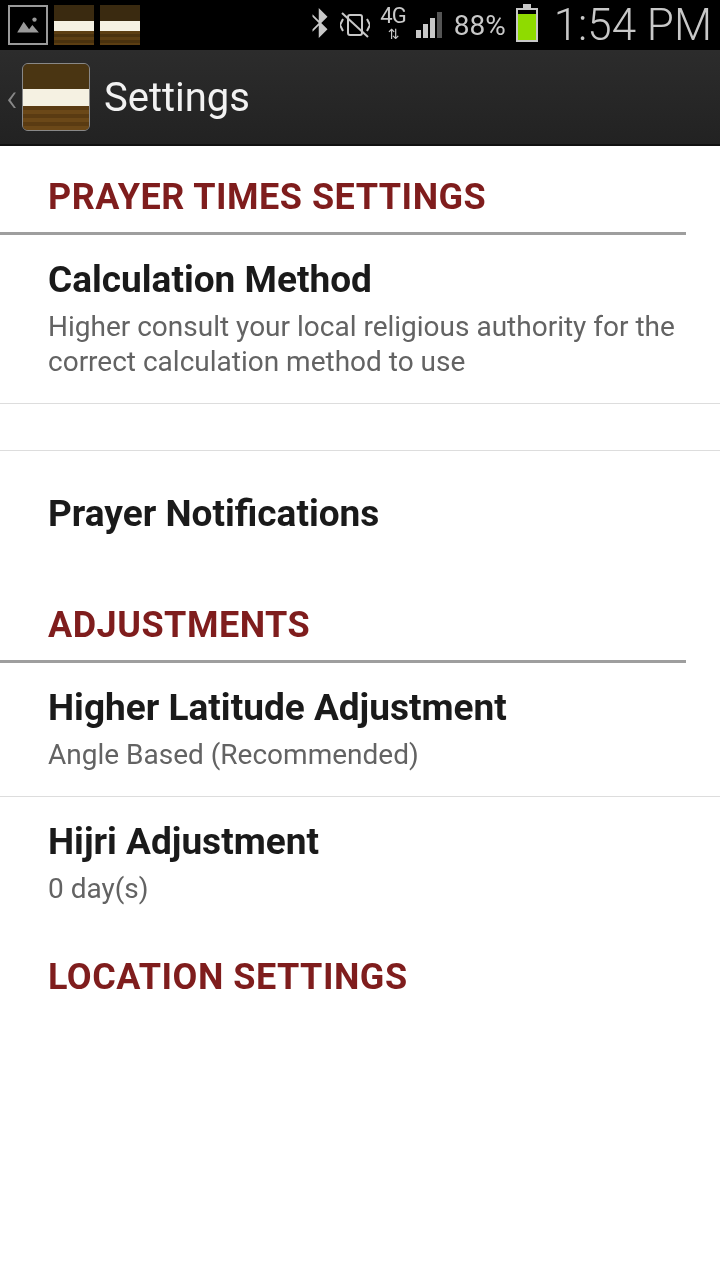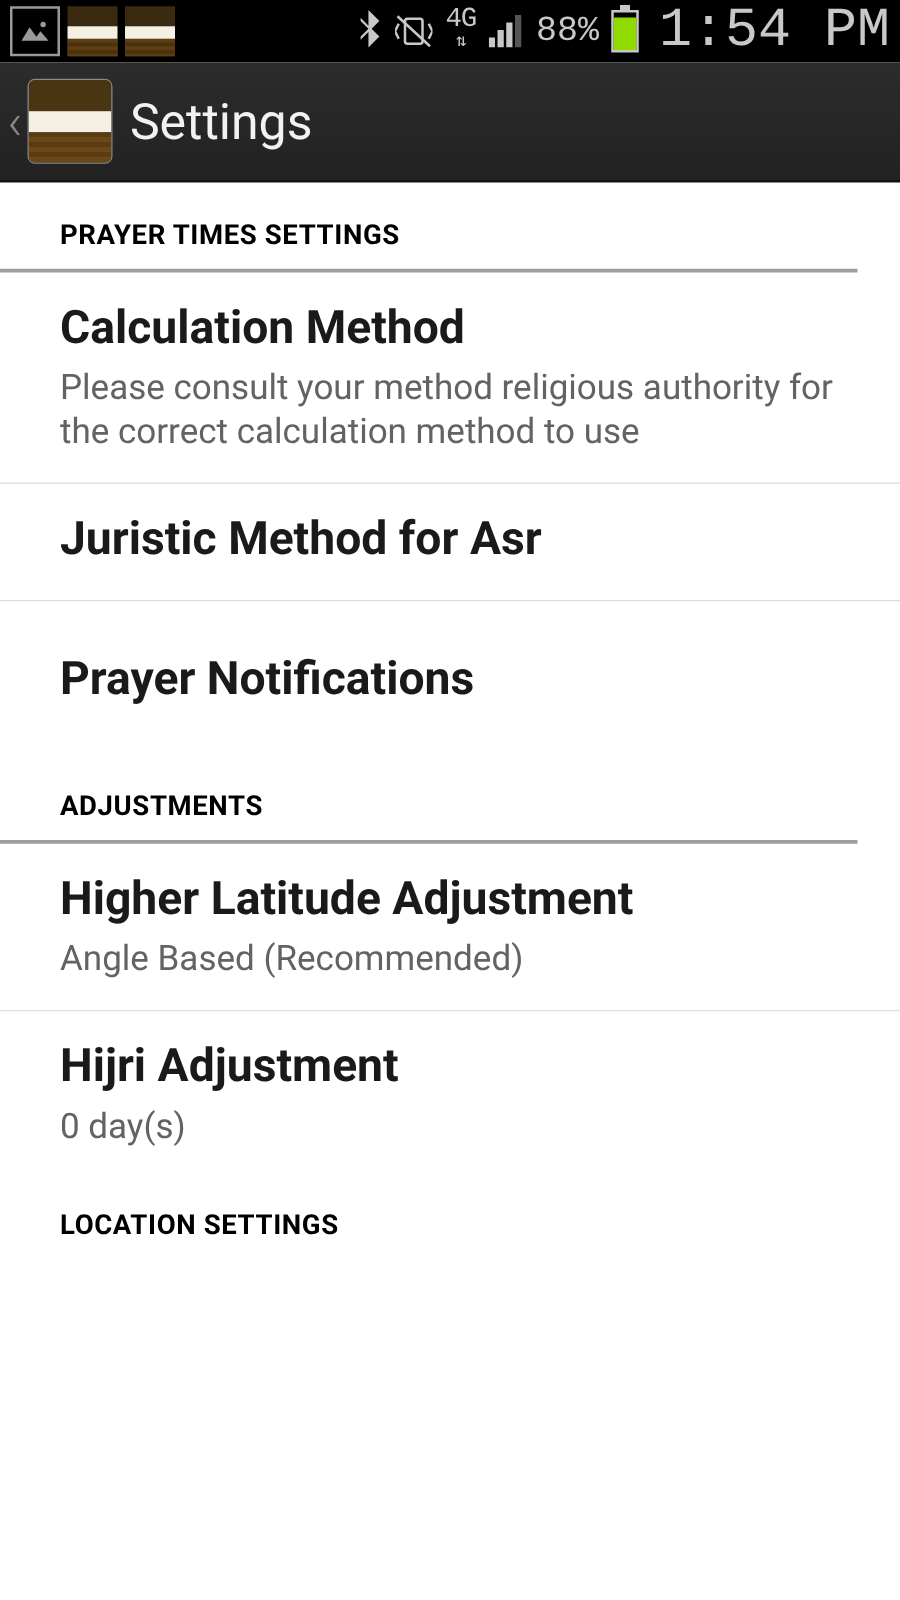--- a/index.html
+++ b/index.html
@@ -1,20 +1,20 @@
 <!DOCTYPE html>
 <html><head>
 <meta charset="utf-8">
 <style>
   * { box-sizing: border-box; margin: 0; padding: 0; }
   html, body { width: 720px; height: 1280px; font-family: "Roboto", "Helvetica Neue", Arial, sans-serif; background: #fff; color: #1a1a1a; }
   
   .status-bar { height: 50px; background: #000; display: flex; align-items: center; color: #c8c8c8; font-size: 28px; padding: 0 8px; }
   .status-left { display: flex; gap: 6px; }
-  .status-right { margin-left: auto; display: flex; align-items: center; gap: 10px; font-family: Liberation Mono, monospace; }
+  .status-right { margin-left: auto; display: flex; align-items: center; gap: 10px; }
   .notif-icon { width: 40px; height: 40px; border: 2px solid #9a9a9a; display: flex; align-items: center; justify-content: center; }
   .notif-icon svg { width: 26px; height: 20px; }
   .kaaba-mini { width: 40px; height: 40px; display: flex; flex-direction: column; }
   .kaaba-mini .k-top { height: 40%; background: #3a2a10; }
   .kaaba-mini .k-mid { height: 25%; background: #f5f1e2; position: relative; }
   .kaaba-mini .k-mid::before, .kaaba-mini .k-mid::after { content:''; position:absolute; top:0; width:0; height:0; border-top:10px solid #f5f1e2;}
   .kaaba-mini .k-bot { height: 35%; background: #5c3e12; background-image: linear-gradient(#5c3e12 50%, #4a320e 50%); background-size: 6px 6px; }
   .status-right svg { fill: #c8c8c8; }
   .bt-icon { width: 20px; }
   .sig-text { font-size: 22px; line-height: 18px; text-align: center; letter-spacing: -1px;}
@@ -26,21 +26,21 @@
   
   .action-bar { height: 96px; background: linear-gradient(#2c2c2c, #222); display:flex; align-items:center; padding: 0 6px; border-bottom: 2px solid #111; }
   .back-caret { color:#888; font-size: 40px; font-weight: 300; margin-right: 4px; }
   .app-icon { width: 68px; height: 68px; border-radius: 6px; background: #555; display:flex; flex-direction:column; overflow:hidden; border: 1px solid #888; }
   .app-icon .k-top { height:38%; background:#4a3512;}
   .app-icon .k-mid { height:26%; background:#f5f1e2; }
   .app-icon .k-bot { height:36%; background:#6b4818; background-image: repeating-linear-gradient(0deg,#6b4818 0 4px,#5a3b12 4px 8px), repeating-linear-gradient(90deg,#6b4818 0 4px,#5a3b12 4px 8px);}
   .ab-title { color:#f2f2f2; font-size: 40px; font-weight: 400; margin-left: 14px; }
   
   .content { background:#fff; }
-  .section-header { color:#000000; font-size: 22px; font-weight: 700; letter-spacing: 0.5px; padding: 26px 24px 14px 48px; border-bottom: 3px solid #9e9e9e; margin: 0 34px 0 0; }
+  .section-header { color:#7f1d1d; font-size: 36px; font-weight: 700; letter-spacing: 0.5px; padding: 26px 24px 14px 48px; border-bottom: 3px solid #9e9e9e; margin: 0 34px 0 0; }
   .section-header.first { margin-top: 4px; }
   .item { padding: 22px 34px 24px 48px; border-bottom: 1px solid #ddd; margin-right: 0; display:flex; align-items:center; }
   .item:last-of-type { border-bottom:none;}
   .item-text { flex: 1; }
   .item-title { font-size: 37px; font-weight: 700; color:#1a1a1a; line-height: 1.25; }
   .item-sub { font-size: 28px; color:#636363; margin-top: 6px; line-height: 1.25; }
   .item.tall { padding-top: 40px; padding-bottom: 40px; }
   .checkbox { width: 34px; height: 34px; border: 3px solid #666; margin-right: 24px; }
   .divider-after-notif { border-bottom: none; }
 </style>
@@ -103,27 +103,26 @@
   <div class="ab-title">Settings</div>
 </div>
 
 <div class="content">
 
   <div class="section-header first">PRAYER TIMES SETTINGS</div>
 
   <div class="item">
     <div class="item-text">
       <div class="item-title">Calculation Method</div>
-      <div class="item-sub">Please consult your method religious authority for the correct calculation method to use</div>
+      <div class="item-sub">Higher consult your local religious authority for the correct calculation method to use</div>
     </div>
   </div>
 
   <div class="item">
     <div class="item-text">
-      <div class="item-title">Juristic Method for Asr</div>
     </div>
   </div>
 
 
   <div class="item tall divider-after-notif">
     <div class="item-text">
       <div class="item-title">Prayer Notifications</div>
     </div>
   </div>
 

